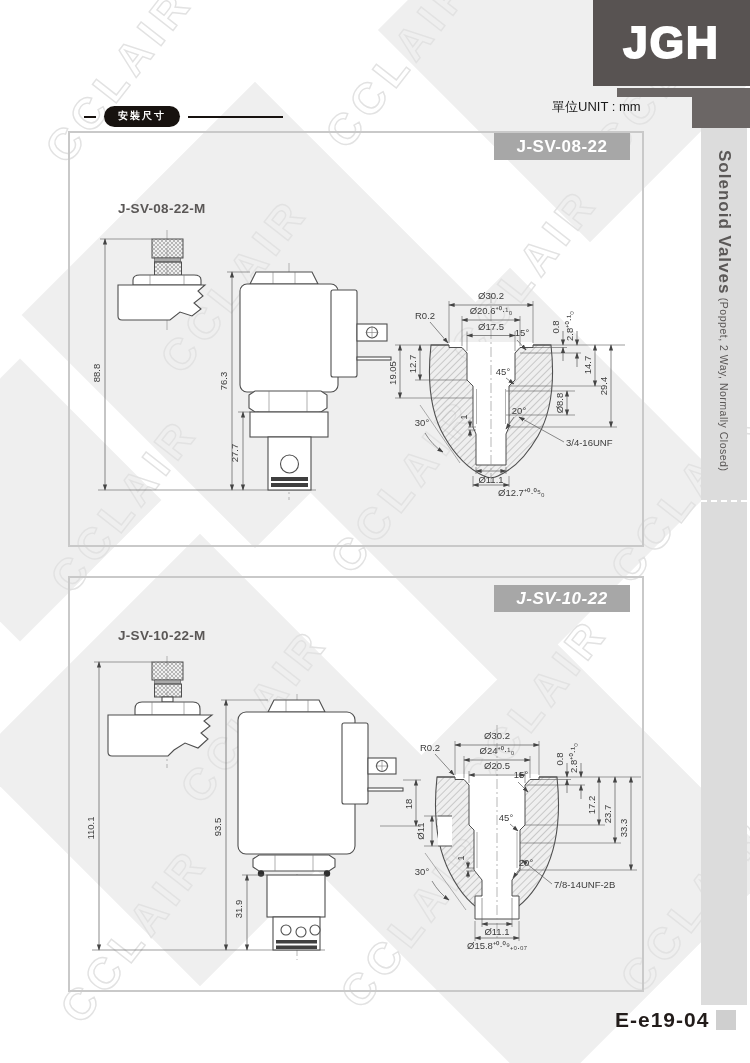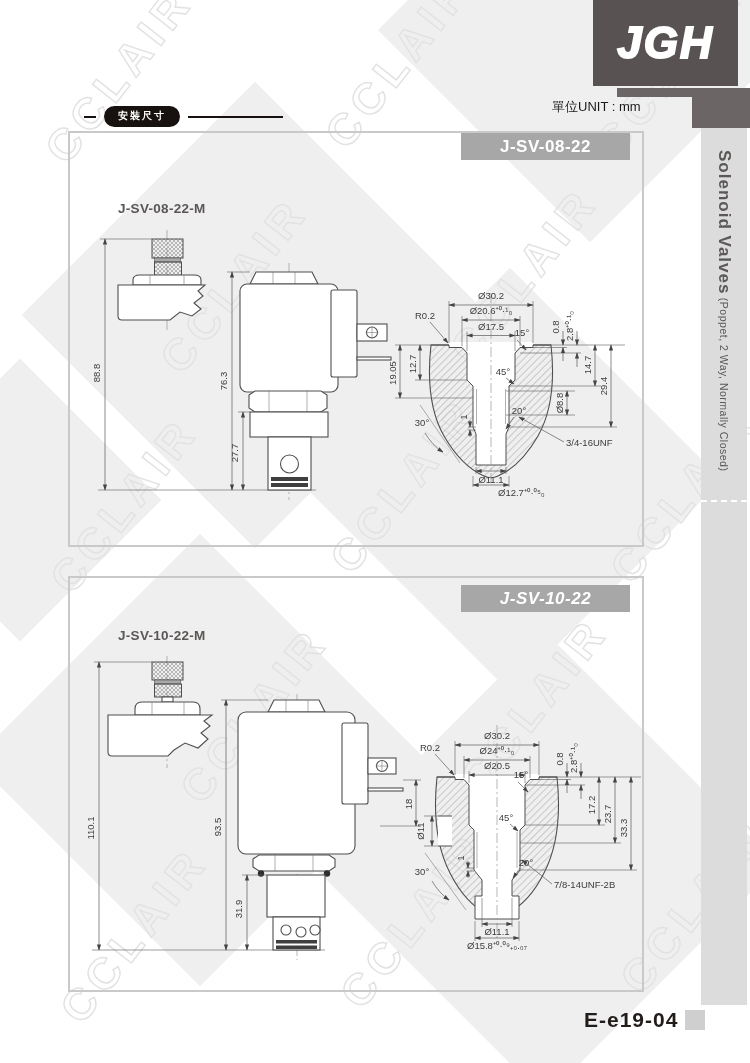--- a/index.html
+++ b/index.html
@@ -5,22 +5,22 @@
   html,body{margin:0;padding:0;background:#fff;}
   .page{position:relative;width:750px;height:1063px;background:#fff;overflow:hidden;
         font-family:"Liberation Sans",sans-serif;}
   
   .chev{position:absolute;background:#efefef;transform:rotate(45deg);z-index:0;}
   
   .wm{position:absolute;z-index:1;font-weight:bold;font-size:44px;letter-spacing:7px;
       color:transparent;-webkit-text-stroke:1.4px #e2e2e2;transform:rotate(-52deg);
       white-space:nowrap;user-select:none;}
   
-  .logo-box{position:absolute;left:593px;top:0;width:145px;height:86px;background:#585352;
-            z-index:3;display:flex;align-items:center;justify-content:center;font-style:italic;}
+  .logo-box{position:absolute;left:593px;top:0;width:157px;height:86px;background:#585352;
+            z-index:3;display:flex;align-items:center;justify-content:center;}
   .logo-text{color:#fff;font-size:44px;font-weight:bold;letter-spacing:2px;
              -webkit-text-stroke:2px #fff;}
   .logo-strip{position:absolute;left:617px;top:88px;width:133px;height:9px;background:#6b6665;z-index:3;}
   .unit-note{position:absolute;left:552px;top:98px;font-size:13px;color:#1a1a1a;z-index:3;}
   
   .header{position:absolute;left:84px;top:106px;display:flex;align-items:center;gap:8px;z-index:3;}
   .hline{height:2px;background:#17120f;}
   .hline.left{width:12px;}
   .hline.right{width:95px;}
   .badge{background:#17120f;color:#fff;border-radius:13px;padding:3px 14px 4px;
@@ -31,40 +31,40 @@
   .sidebar-bar{position:absolute;left:701px;top:128px;width:46px;height:877px;background:#dcdcdc;z-index:3;}
   .sb-text{writing-mode:vertical-rl;text-orientation:mixed;margin:22px auto 0;height:820px;
            color:#5b5857;white-space:nowrap;}
   .sb-title{font-size:17px;font-weight:bold;letter-spacing:1px;}
   .sb-sub{font-size:10.5px;letter-spacing:.5px;}
   .sb-dash{position:absolute;left:0;top:372px;width:46px;border-top:2px dashed #fff;}
   
   .panel{position:absolute;left:68px;width:572px;height:412px;border:2px solid #c9c9c9;z-index:2;}
   .p1{top:131px;}
   .p2{top:576px;}
-  .banner{position:absolute;right:12px;width:169px;height:27px;background:#a7a7a7;color:#fff;
+  .banner{position:absolute;right:12px;width:136px;height:27px;background:#a7a7a7;color:#fff;
           font-size:17px;font-weight:bold;letter-spacing:.5px;text-align:center;line-height:27px;z-index:4;}
   .p1 .banner{top:0;}
   .p2 .banner{top:7px;font-style:italic;}
   .panel svg{position:absolute;left:0;top:0;}
   
   .o{fill:#fff;stroke:#4f4f4f;stroke-width:1.1;}
   .ln{stroke:#4f4f4f;stroke-width:1;fill:none;}
   .thin{stroke:#7a7a7a;stroke-width:.6;fill:none;}
   .dim{stroke:#5a5a5a;stroke-width:.7;fill:none;}
   .ext{stroke:#5a5a5a;stroke-width:.6;fill:none;}
   .cl{stroke:#999;stroke-width:.7;stroke-dasharray:10 3 2 3;fill:none;}
   .seal{fill:#3f3f3f;stroke:none;}
   .ring{fill:#2e2e2e;stroke:none;}
   .hatchfill{stroke:#4f4f4f;stroke-width:1.1;}
   text.d{font:9.5px "Liberation Sans",sans-serif;fill:#3c3c3c;}
   text.dm{text-anchor:middle;}
   text.variant{font:bold 13.5px "Liberation Sans",sans-serif;fill:#5a5756;letter-spacing:.3px;}
   
-  .footer{position:absolute;left:584px;top:1008px;display:flex;align-items:center;gap:7px;z-index:3;}
+  .footer{position:absolute;left:615px;top:1008px;display:flex;align-items:center;gap:7px;z-index:3;}
   .page-code{font-size:21px;font-weight:bold;letter-spacing:1px;color:#221c1a;}
   .footer-square{width:20px;height:20px;background:#cfcfcf;}
 </style>
 </head>
 <body>
 
 <div class="page">
 
   <div class="chev" style="left:440px;top:-120px;width:300px;height:300px;"></div>
   <div class="chev" style="left:90px;top:150px;width:330px;height:330px;"></div>

